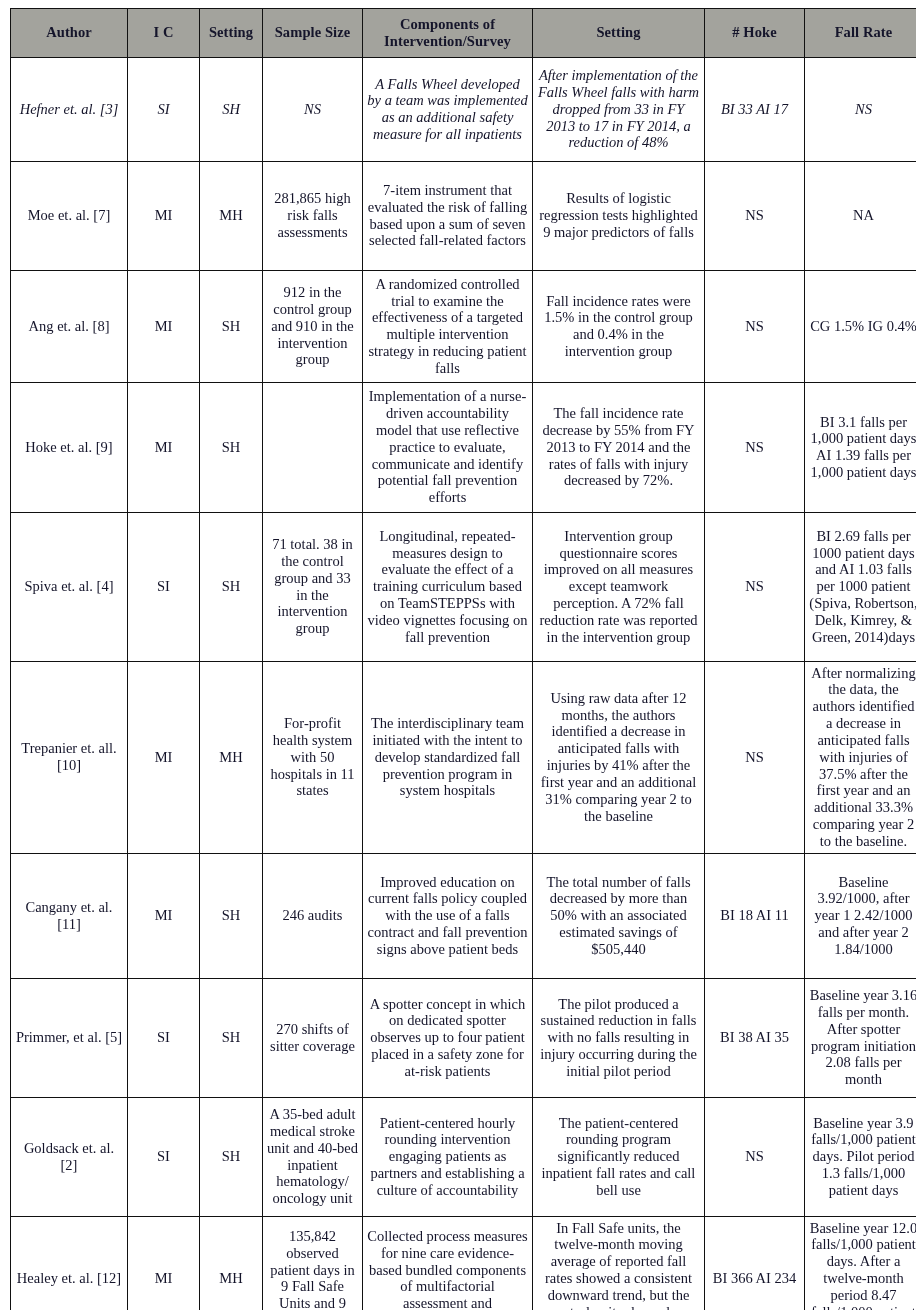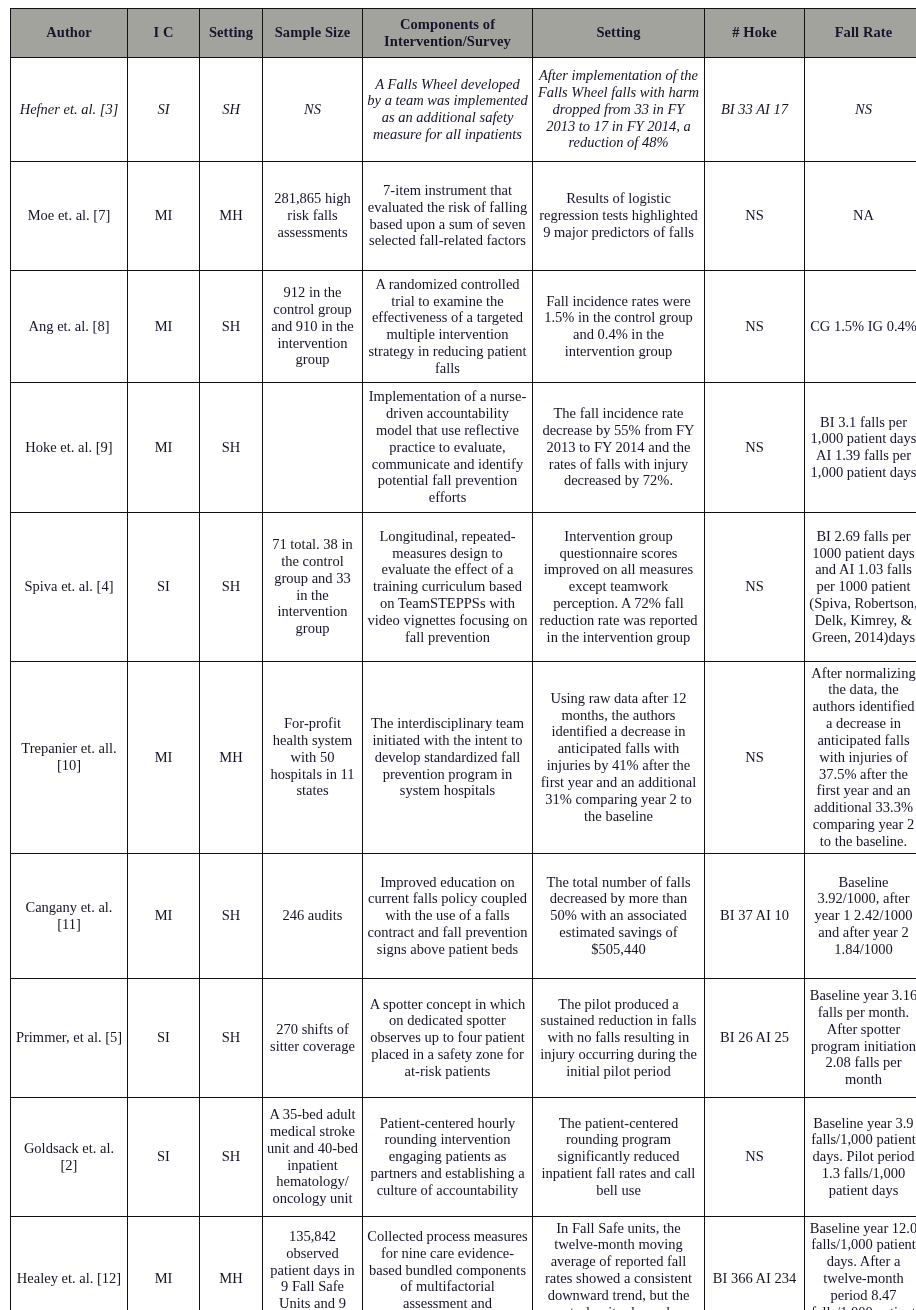--- a/index.html
+++ b/index.html
@@ -168,32 +168,32 @@
         <td>After normalizing the data, the authors identified a decrease in anticipated falls with injuries of 37.5% after the first year and an additional 33.3% comparing year 2 to the baseline.</td>
       </tr>
 
       <tr class="r-cangany">
         <td>Cangany et. al. [11]</td>
         <td>MI</td>
         <td>SH</td>
         <td>246 audits</td>
         <td>Improved education on current falls policy coupled with the use of a falls contract and fall prevention signs above patient beds</td>
         <td>The total number of falls decreased by more than 50% with an associated estimated savings of $505,440</td>
-        <td>BI 37 AI 10</td>
+        <td>BI 18 AI 11</td>
         <td>Baseline 3.92/1000, after year 1 2.42/1000 and after year 2 1.84/1000</td>
       </tr>
 
       <tr class="r-primmer">
         <td>Primmer, et al. [5]</td>
         <td>SI</td>
         <td>SH</td>
         <td>270 shifts of sitter coverage</td>
         <td>A spotter concept in which on dedicated spotter observes up to four patient placed in a safety zone for at-risk patients</td>
         <td>The pilot produced a sustained reduction in falls with no falls resulting in injury occurring during the initial pilot period</td>
-        <td>BI 26 AI 25</td>
+        <td>BI 38 AI 35</td>
         <td>Baseline year 3.16 falls per month. After spotter program initiation 2.08 falls per month</td>
       </tr>
 
       <tr class="r-goldsack">
         <td>Goldsack et. al. [2]</td>
         <td>SI</td>
         <td>SH</td>
         <td>A 35-bed adult medical stroke unit and 40-bed inpatient hematology/ oncology unit</td>
         <td>Patient-centered hourly rounding intervention engaging patients as partners and establishing a culture of accountability</td>
         <td>The patient-centered rounding program significantly reduced inpatient fall rates and call bell use</td>

